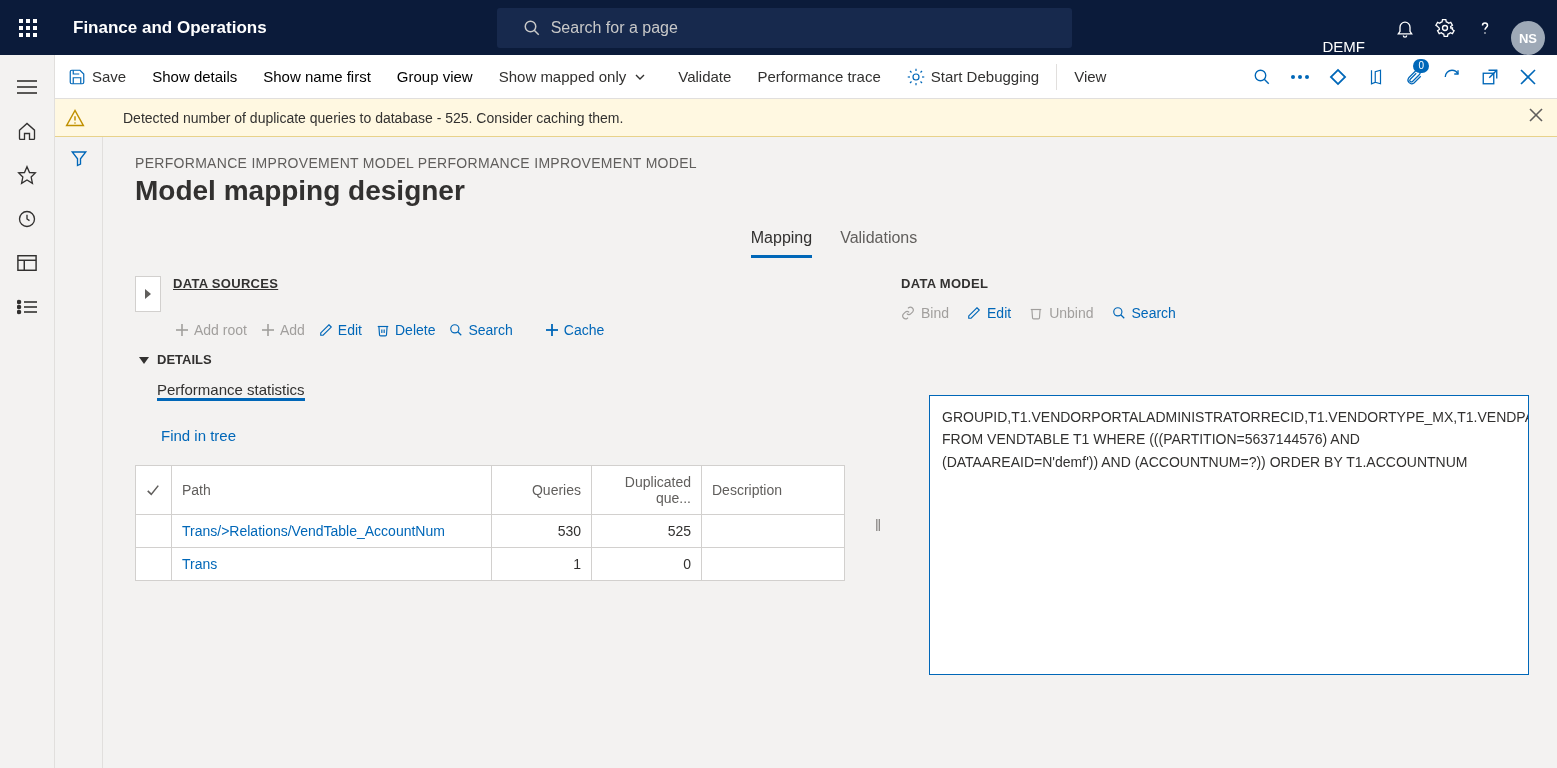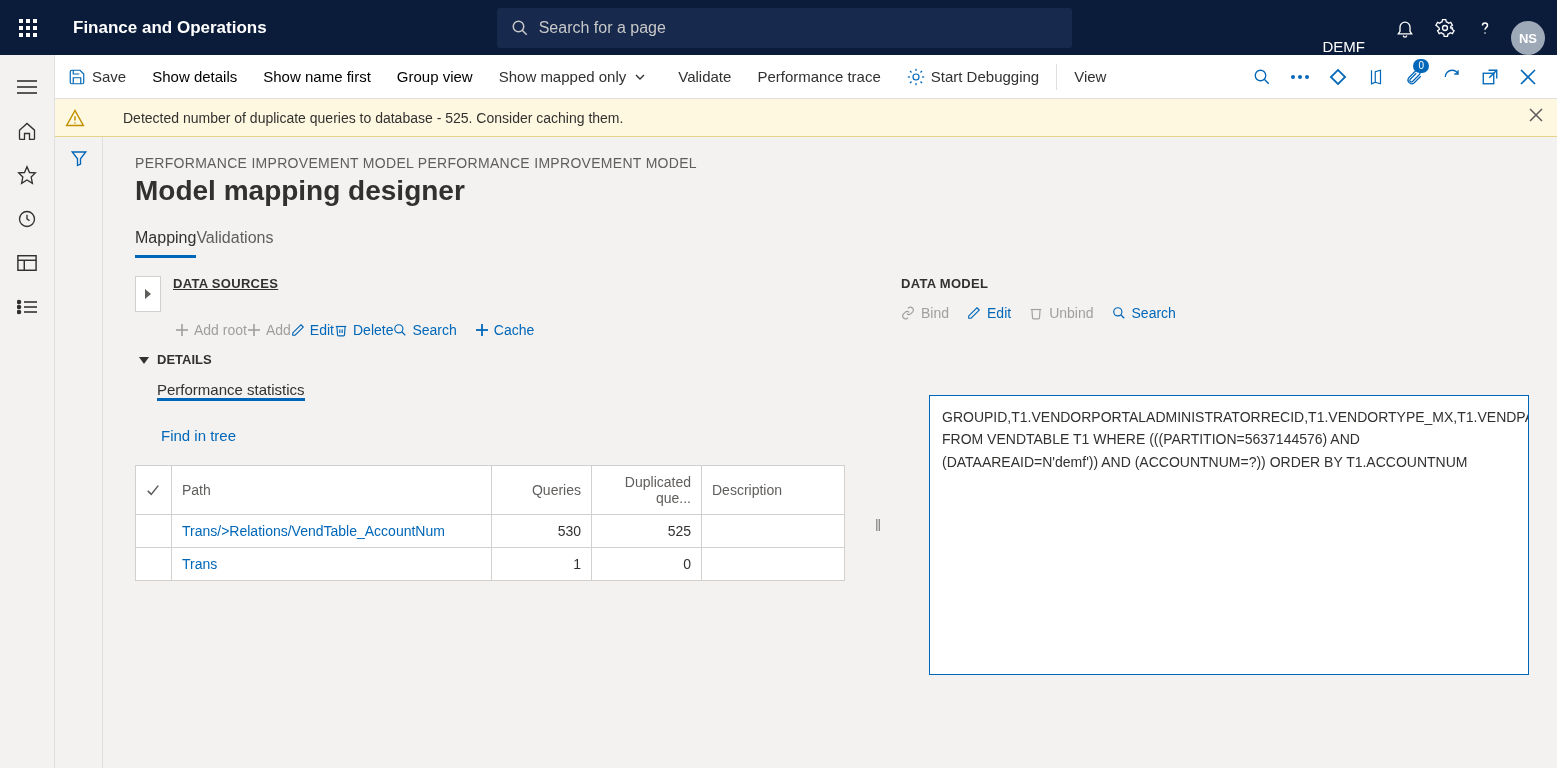--- a/index.html
+++ b/index.html
@@ -4,21 +4,21 @@
 <style>
   * { margin: 0; padding: 0; box-sizing: border-box; font-family: "Segoe UI", -apple-system, sans-serif; }
   body { width: 1557px; height: 768px; overflow: hidden; background: #f3f2f1; color: #323130; }
 
   
   .topbar { height: 55px; background: #0b1b3a; color: #fff; display: flex; align-items: center; }
   .waffle { width: 55px; height: 55px; display:flex; align-items:center; justify-content:center; }
   .waffle svg { fill:#fff; }
   .prod-title { font-size: 17px; font-weight:600; margin-left: 18px; }
   .topbar-spacer { flex: 0 0 230px; }
-  .searchbox { flex: 0 0 575px; height: 40px; background:#17294d; border-radius: 3px; display:flex; align-items:center; padding:0 14px; color:#c8c8c8; font-size:16px; }
+  .searchbox { flex: 0 0 575px; height: 40px; background:#17294d; border-radius: 3px; display:flex; align-items:center; padding:0 26px; color:#c8c8c8; font-size:16px; }
   .searchbox svg { margin-right: 10px; }
   .topbar-right { margin-left:auto; display:flex; align-items:flex-end; height:100%; }
   .demf { font-size:15px; margin-right: 20px; }
   .topbar-icon { width:40px; height:55px; display:flex; align-items:center; justify-content:center; }
   .avatar { width:34px; height:34px; border-radius:50%; background:#9ea9b7; color:#fff; display:flex; align-items:center; justify-content:center; font-size:13px; font-weight:600; margin:0 12px 0 6px; }
 
   
   .cmdbar { height: 44px; background:#fff; border-bottom:1px solid #e1dfdd; display:flex; align-items:center; font-size:15px; color:#324b7a; padding-left: 55px; }
   .cmdbar .btn { display:flex; align-items:center; height:44px; padding:0 13px; cursor:pointer; color:#000000; }
   .cmdbar .btn.black { color:#323130; }
@@ -41,34 +41,34 @@
   .body { position:absolute; left:55px; right:0; top:137px; bottom:0; display:flex; }
 
   
   .filterstrip { width:48px; border-right:1px solid #e1dfdd; display:flex; justify-content:center; padding-top:12px; background:#f3f2f1; }
 
   .main { flex:1; padding: 18px 24px 0 32px; overflow:hidden; position:relative; }
 
   .crumb { font-size:14px; color:#605e5c; letter-spacing:0.3px; }
   .pagetitle { font-size:28px; font-weight:600; margin-top:4px; }
 
-  .tabs { display:flex; margin-top:22px; font-size:16px; }
+  .tabs { display:flex; gap:28px; margin-top:22px; font-size:16px;justify-content:center; }
   .tab { padding-bottom:8px; cursor:pointer; color:#605e5c; }
   .tab.active { color:#323130; border-bottom:3px solid #0067b8; }
 
   
   .editor { display:flex; margin-top:18px; gap:20px; height: 500px; }
   .leftpane { flex: 0 0 720px; position:relative; }
   .rightpane { flex:1; position:relative; }
 
   .ds-header { display:flex; align-items:flex-start;text-decoration:underline; }
   .ds-collapse { width:26px; height:36px; border:1px solid #d2d0ce; background:#fff; display:flex; align-items:center; justify-content:center; margin-right:12px; }
   .ds-title { font-weight:600; font-size:13px; letter-spacing:0.3px; }
 
-  .ds-toolbar { display:flex; margin:10px 0 0 40px; font-size:14px; align-items:center; }
+  .ds-toolbar { display:flex; gap:14px; margin:10px 0 0 40px; font-size:14px; align-items:center; }
   .ds-toolbar .a { display:flex; align-items:center; gap:5px; cursor:pointer; }
   .ds-toolbar .disabled { color:#a19f9d; cursor:default; }
   .ds-toolbar .link { color:#0067b8; }
 
   .details-head { display:flex; align-items:center; gap:8px; font-weight:600; font-size:13px; margin-top:14px; margin-left:4px; }
   .details-head .tri { transform:rotate(0deg); }
 
   .perf-tab { margin: 14px 0 0 22px; display:inline-block; font-size:15px; border-bottom:3px solid #0067b8; }
 
   .findlink { color:#0067b8; font-size:15px; margin:26px 0 0 26px; display:inline-block; cursor:pointer; }

